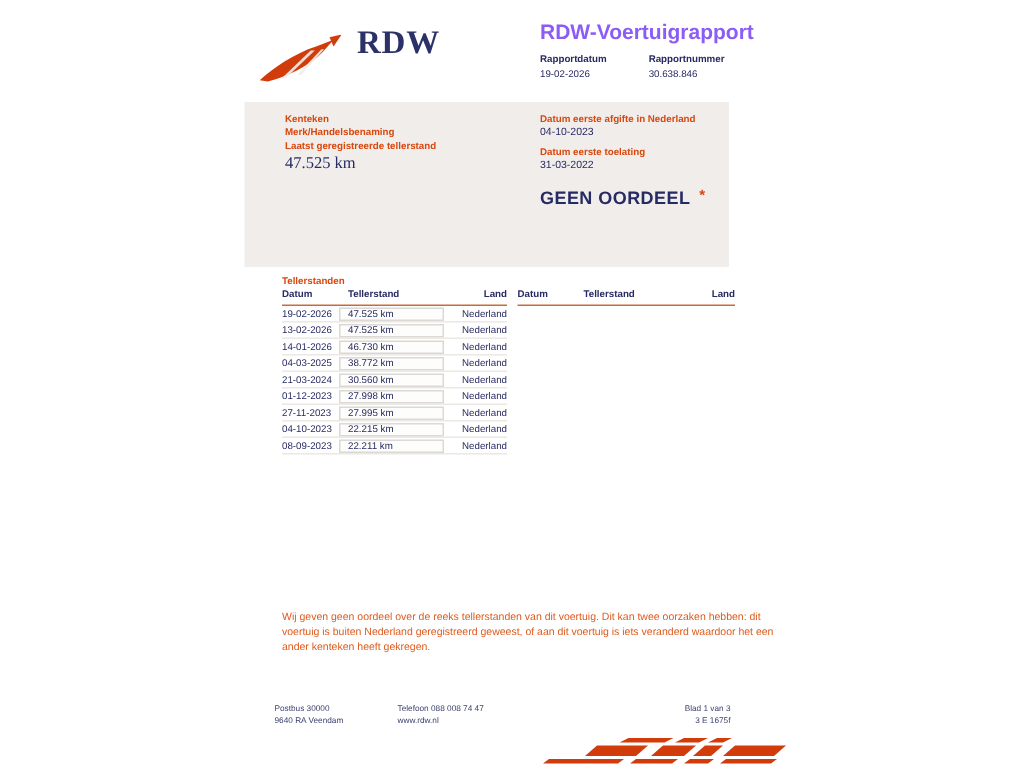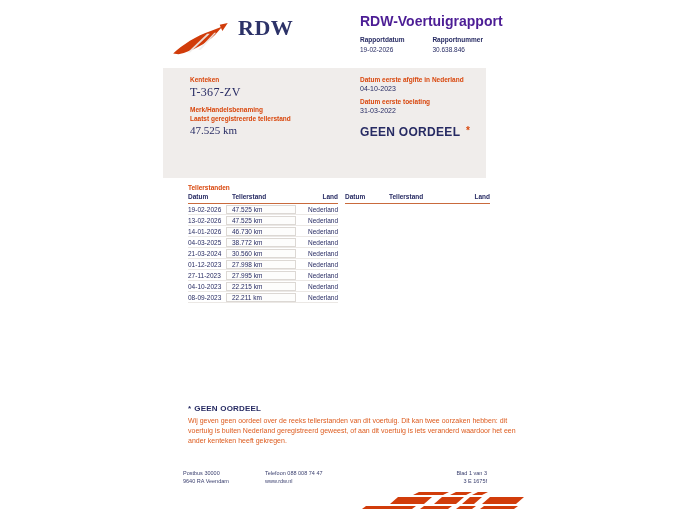--- a/index.html
+++ b/index.html
@@ -4,21 +4,21 @@
 <style>
   html,body{margin:0;padding:0;background:#ffffff;}
   .canvas{
     position:relative;width:685px;height:514px;background:#ffffff;
     font-family:"Liberation Sans",sans-serif;color:#272b63;overflow:hidden;
   }
   
   .logo{position:absolute;left:171px;top:15px;display:flex;gap:9px;}
   .logo svg{margin-top:8px;}
   .logo-text{font-family:"Liberation Serif",serif;font-size:22px;font-weight:bold;color:#2c3268;letter-spacing:.5px;}
-  .report-title{position:absolute;left:360px;top:13px;font-size:14px;font-weight:bold;color:#4c1d95;}
+  .report-title{position:absolute;left:360px;top:13px;font-size:14px;font-weight:bold;color:#8b5cf6;}
   .report-meta{position:absolute;left:360px;top:36px;display:flex;gap:28px;font-size:6.5px;color:#272b63;}
   .meta-label{font-weight:bold;margin-bottom:3px;}
   
   .panel{position:absolute;left:163px;top:68px;width:323px;height:110px;background:#f0edeb;}
   .col-left{position:absolute;left:27px;top:8px;width:130px;}
   .col-right{position:absolute;left:197px;top:8px;width:112px;}
   .p-label{font-size:6.5px;font-weight:bold;color:#d9470d;margin-bottom:2px;}
   .kenteken-value{font-family:"Liberation Serif",serif;font-size:12px;letter-spacing:.3px;margin-bottom:6px;}
   .merk-value{font-family:"Liberation Serif",serif;font-size:11px;line-height:14px;width:95px;margin-bottom:8px;}
   .teller-value{font-family:"Liberation Serif",serif;font-size:11px;}
@@ -76,21 +76,20 @@
     </div>
     <div>
       <div class="meta-label">Rapportnummer</div>
       <div class="meta-value">30.638.846</div>
     </div>
   </div>
 
   <div class="panel">
     <div class="col-left">
       <div class="p-label">Kenteken</div>
-      <div class="kenteken-value">T-367-ZV</div>
       <div class="p-label">Merk/Handelsbenaming</div>
       <div class="p-label">Laatst geregistreerde tellerstand</div>
       <div class="teller-value">47.525 km</div>
     </div>
     <div class="col-right">
       <div class="p-label">Datum eerste afgifte in Nederland</div>
       <div class="p-value-sm">04-10-2023</div>
       <div class="p-label">Datum eerste toelating</div>
       <div class="p-value-sm">31-03-2022</div>
       <div class="oordeel">
@@ -157,23 +156,20 @@
 
   <div class="mileage-table table-right">
     <div class="t-head">
       <span class="c-datum">Datum</span>
       <span class="c-tel">Tellerstand</span>
       <span class="c-land">Land</span>
     </div>
   </div>
 
   <div class="footnote">
-    <div class="footnote-title">
-      <span class="ast">*</span><span>GEEN OORDEEL</span>
-    </div>
     <div class="footnote-text">Wij geven geen oordeel over de reeks tellerstanden van dit voertuig. Dit kan twee oorzaken hebben: dit voertuig is buiten Nederland geregistreerd geweest, of aan dit voertuig is iets veranderd waardoor het een ander kenteken heeft gekregen.</div>
   </div>
 
   <div class="footer">
     <div class="f-col1">
       <div>Postbus 30000</div>
       <div>9640 RA Veendam</div>
     </div>
     <div class="f-col2">
       <div>Telefoon 088 008 74 47</div>

